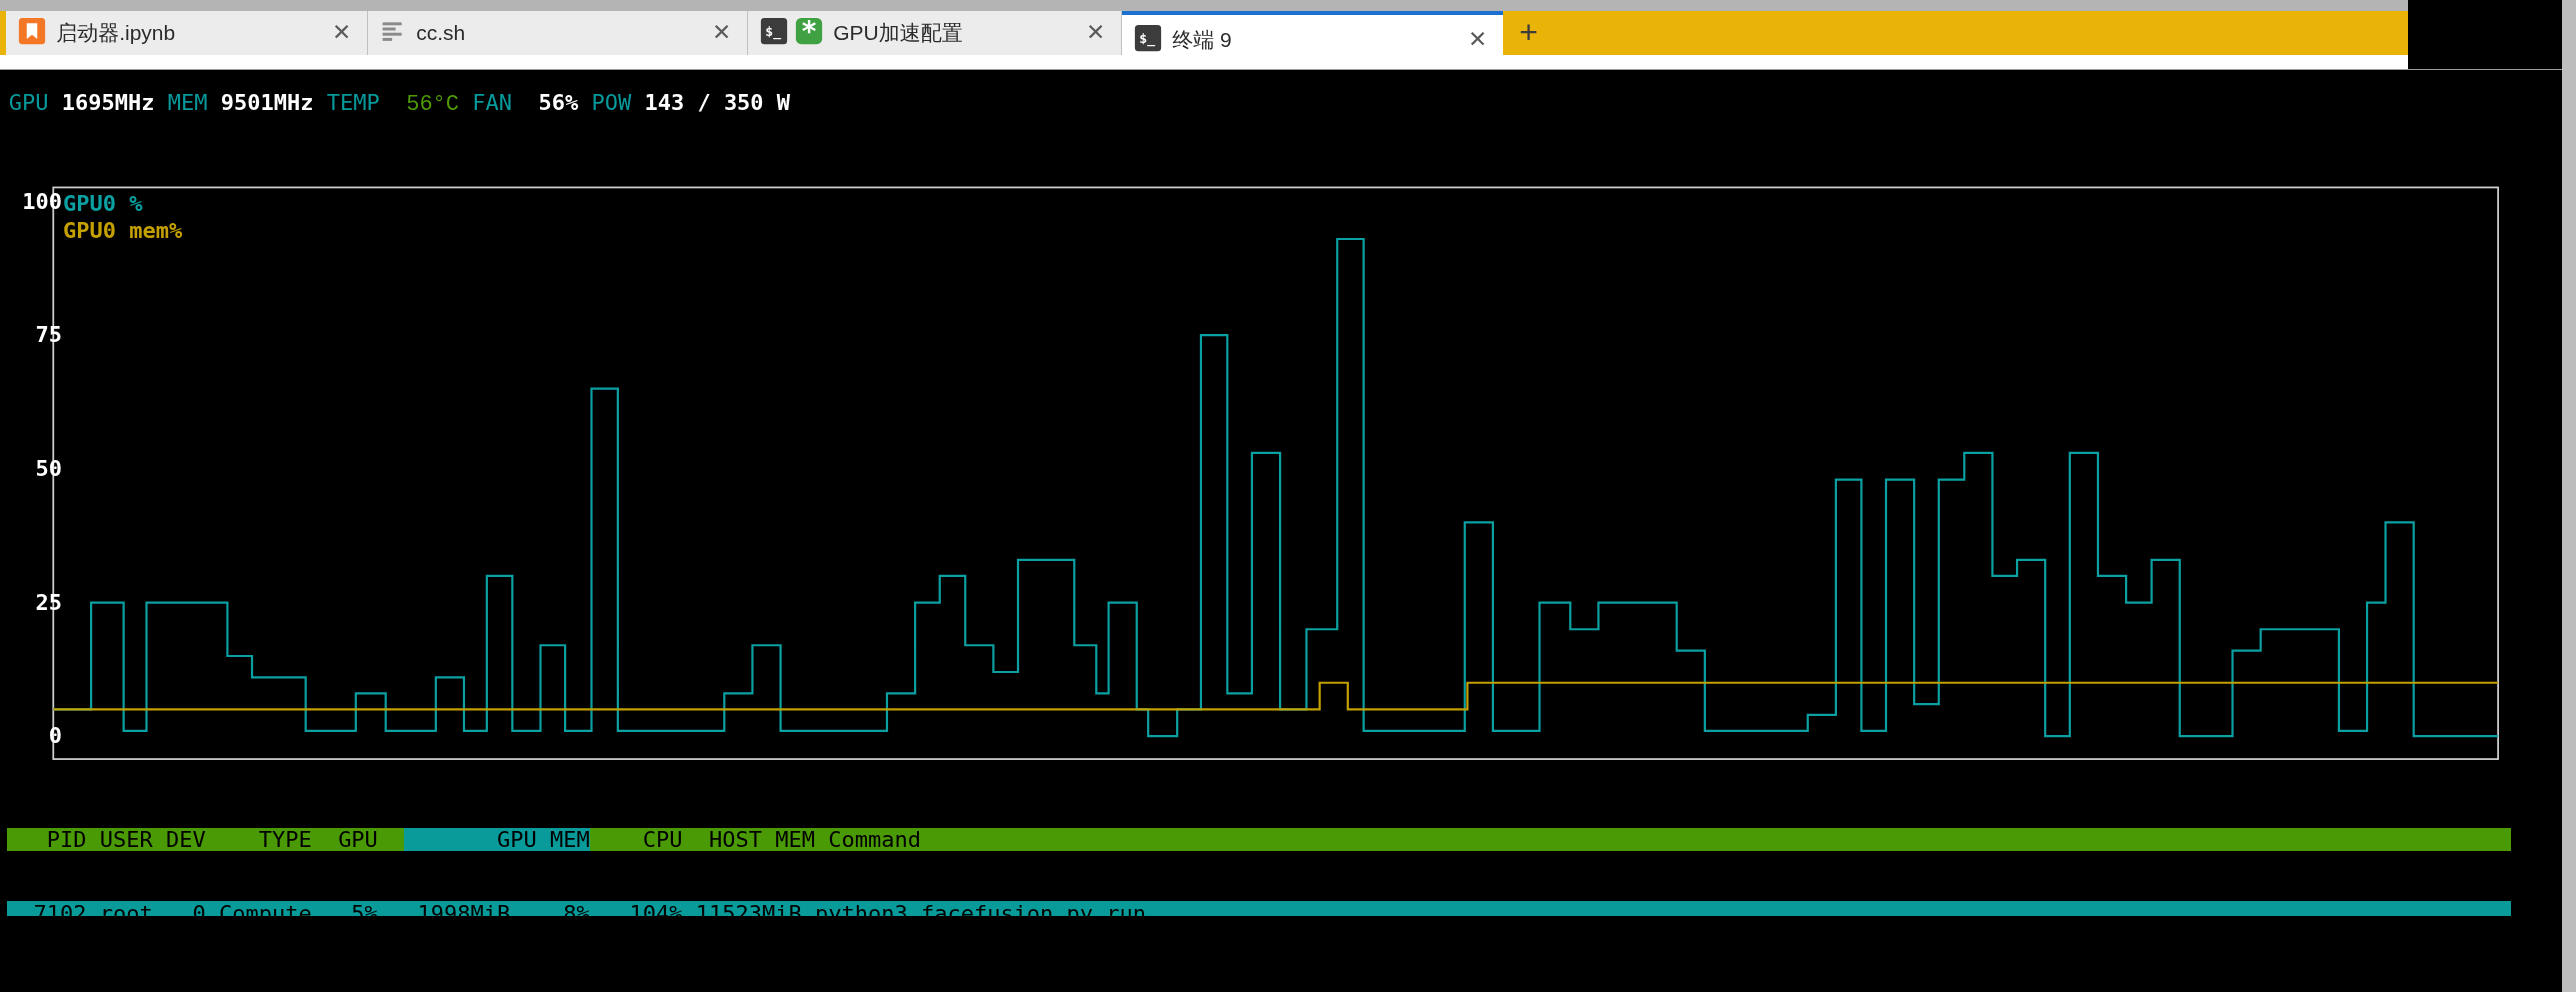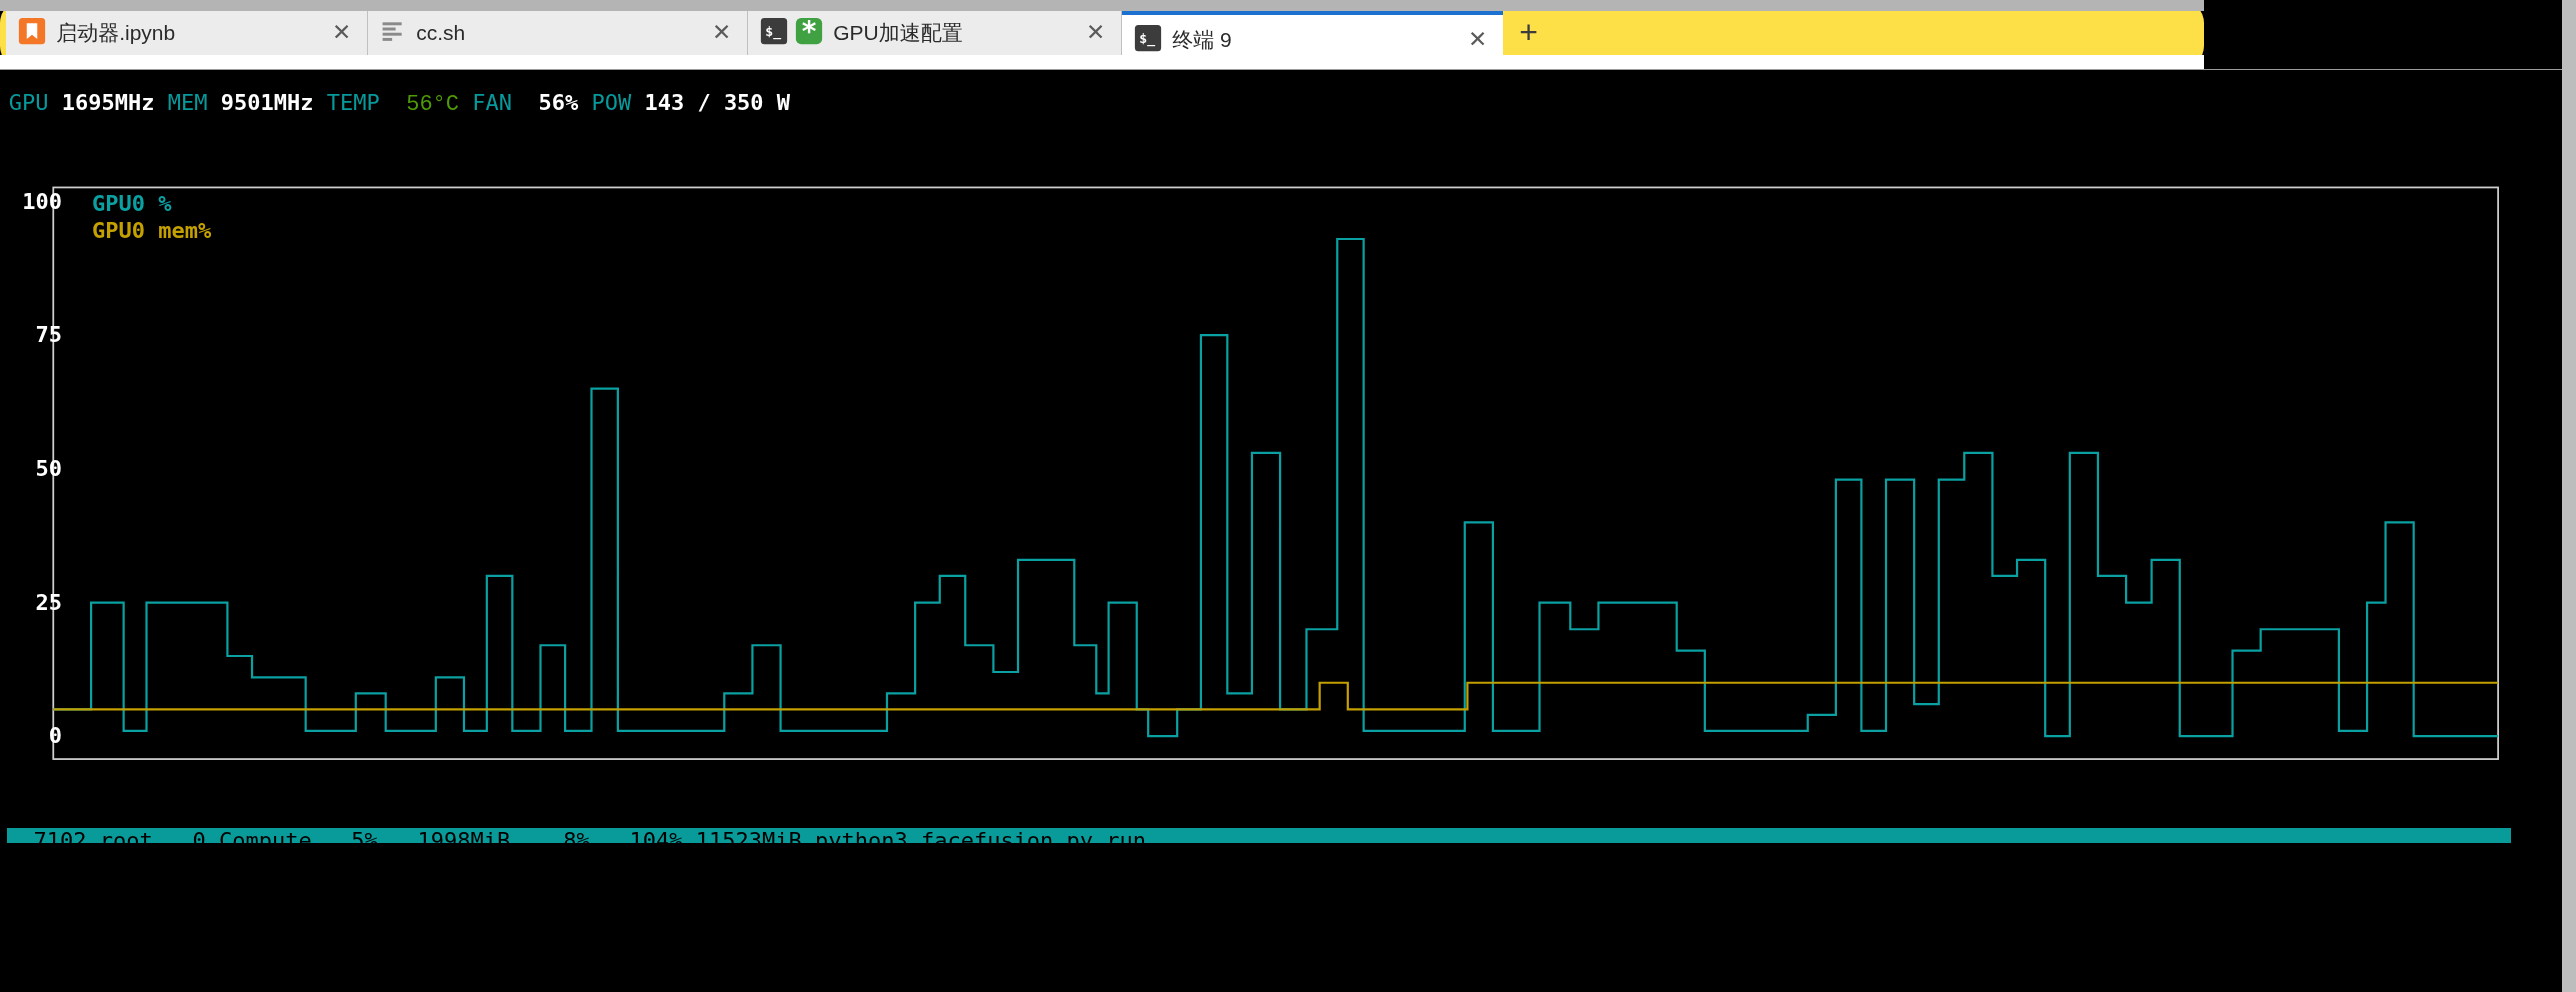--- a/index.html
+++ b/index.html
@@ -1,21 +1,21 @@
 <!DOCTYPE html>
 <html style="font-size:14px"><head>
 <meta charset="utf-8">
 <style>
   * { margin:0; padding:0; box-sizing:border-box; }
   html,body { background:#000; }
   .screen { position:relative; width:2576px; height:992px; overflow:hidden;
             background:#000; font-family:"Liberation Sans", sans-serif; }
 
   
-  .tabbar { position:absolute; left:0; top:0; width:2204px; height:69px; background:#fde047;border-radius:23px; }
+  .tabbar { position:absolute; left:0; top:0; width:2408px; height:69px; background:#eab308; }
   .tabbar .topstrip { position:absolute; left:0; top:0; width:100%; height:10.6px; background:#b4b4b4; }
   .tabbar .band { position:absolute; left:0; top:55px; width:100%; height:14px; background:#ffffff; z-index:1; }
   .tabs { position:absolute; left:6.2px; top:10.6px; display:flex; align-items:flex-start; z-index:2; }
   .tab { height:44px; background:#ececec; display:flex; align-items:center;
          padding:0 12.3px 0 12.3px; border-right:0.9px solid #c0c0c0; cursor:default; }
   .tab .tlabel { font-size:21px; color:#2b2b2b; margin-left:9.7px; white-space:nowrap;
                  overflow:hidden; }
   .tab .close { margin-left:auto; font-size:23px; color:#5a5a5a; padding:0 3.5px; }
   .tab.active { height:58px; background:#ffffff; position:relative; border-right:none; }
   .tab.active .accent { position:absolute; left:0; top:0; width:100%; height:4.4px; background:#1c70cf; }
@@ -35,21 +35,21 @@
   .cw { color:#ffffff; font-weight:bold; }
   .cp { color:#7c527e; }
   .cg { color:#4e9a06;font-family:Liberation Mono, monospace; }
 
   
   .chart-svg { position:absolute; left:0; top:-69px; width:2576px; height:992px; pointer-events:none; }
   .y-axis { position:absolute; left:16px; top:-69px; width:46px; height:992px; }
   .ytick { position:absolute; right:0; width:46px; text-align:right; color:#fff;
            font-family:"DejaVu Sans Mono",monospace; font-size:22px; line-height:28px; font-weight:bold; }
   .legend { position:absolute; left:63px; top:120px; }
-  .legend div { font-family:"DejaVu Sans Mono",monospace; font-size:22px; line-height:27px; font-weight:bold;margin-left:29px; }
+  .legend div { font-family:"DejaVu Sans Mono",monospace; font-size:22px; line-height:27px; font-weight:bold; }
   .lg0 { color:#0ba0a2; }
   .lg1 { color:#c4a000; }
 
   
   .ptable { position:absolute; left:7px; top:708px; width:2504px; }
   .ptable pre { display:flex; color:#000; }
   .phead { height:23px; line-height:23px; }
   .prow  { height:15px; line-height:25.5px; }
   .bg-green { background:#4a9a06; }
   .bg-teal  { background:#099a9a; }
@@ -144,20 +144,21 @@
         <div class="ytick" style="top: 454px;">50</div>
         <div class="ytick" style="top: 588px;">25</div>
         <div class="ytick" style="top: 721px;">0</div>
       </div>
     <div class="legend">
       <div class="lg0">GPU0 %</div>
       <div class="lg1">GPU0 mem%</div>
     </div>
 
     <div class="ptable mono">
+      <pre class="phead"><span class="bg-green">   PID USER DEV    TYPE  GPU  </span><span class="bg-teal">       GPU MEM</span><span class="bg-green fill">    CPU  HOST MEM Command</span></pre>
       <pre class="prow"><span class="bg-teal fill">  7102 root   0 Compute   5%   1998MiB    8%   104% 11523MiB python3 facefusion.py run</span></pre>
     </div>
 
   </div>
 
   <div class="scrollstrip"></div>
 
 </div>
 
 

